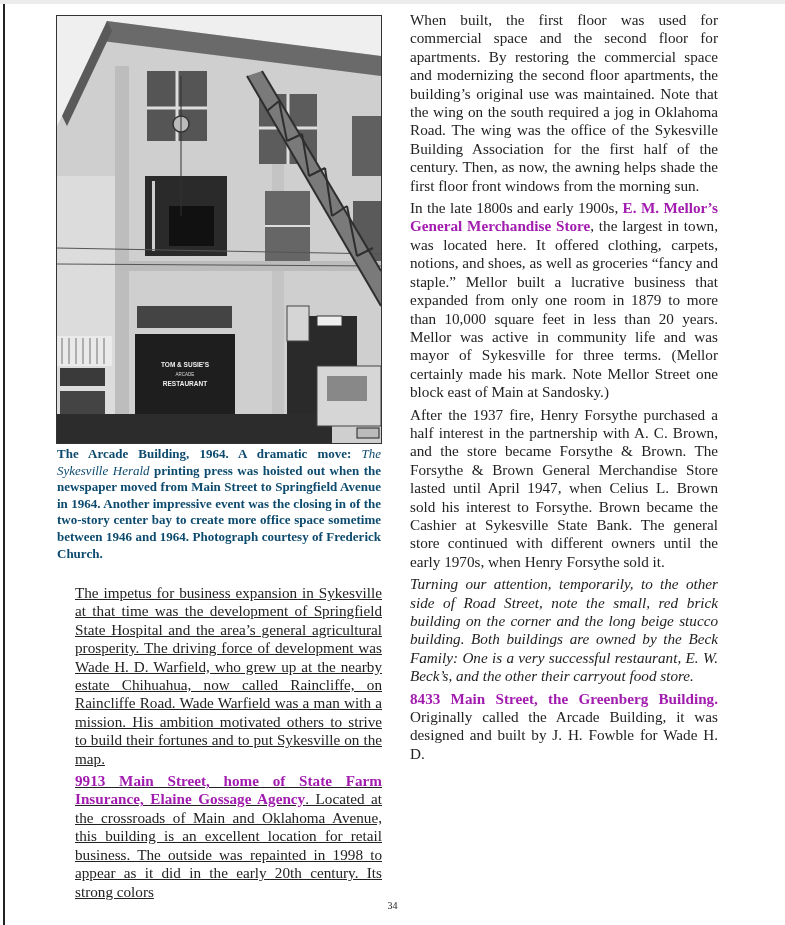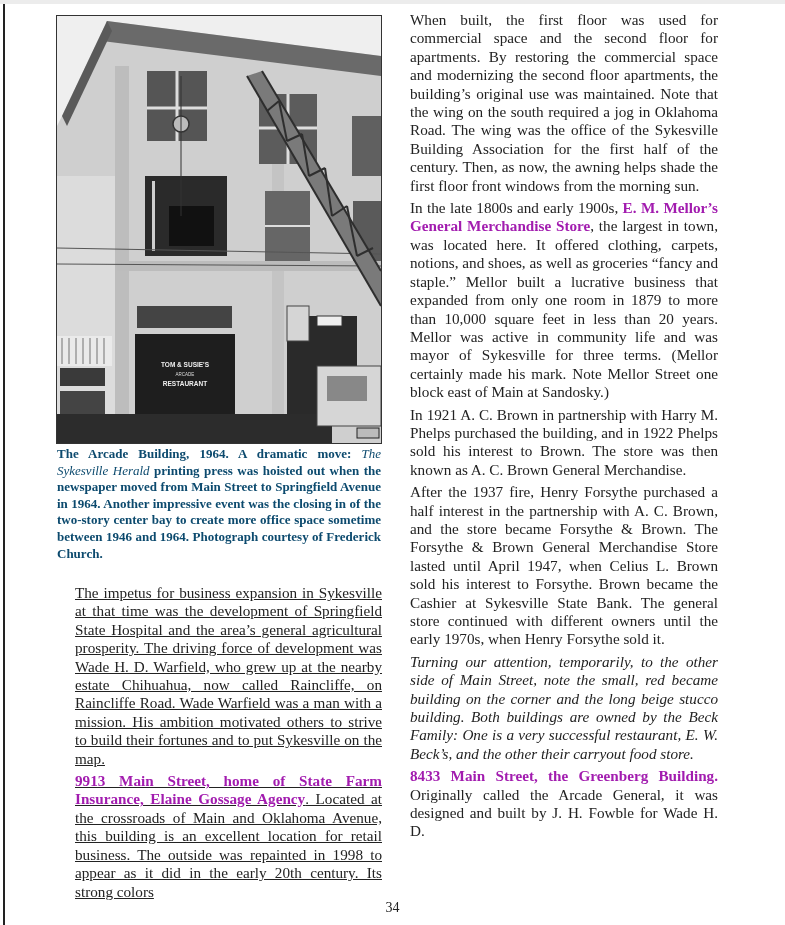--- a/index.html
+++ b/index.html
@@ -26,21 +26,21 @@
   }
   .caption i { font-weight: normal; }
 
   .col { position: absolute; font-size: 15.2px; line-height: 18.4px; text-align: justify; color: #222; }
   .col p { margin: 0 0 4px 0; }
   .col b { color: #a21caf; }
   .col-left { left: 75px; top: 584px; width: 307px; text-decoration: underline; }
   .col-right { left: 410px; top: 11px; width: 308px; }
   .it { font-style: italic; }
 
-  .page-num { position: absolute; left: 0; width: 785px; top: 900px; text-align: center; font-size: 14px; color: #222; }
+  .page-num { position: absolute; left: 0; width: 785px; top: 900px; text-align: center; font-size: 10px; color: #222; }
 </style>
 </head>
 <body>
 
 <div class="top-strip"></div>
 <div class="left-rule"></div>
 
 <div class="photo">
   <svg viewBox="0 0 324 427" preserveAspectRatio="none" xmlns="http://www.w3.org/2000/svg">
 
@@ -124,19 +124,18 @@
 <div class="caption"><span>The Arcade Building, 1964. A dramatic move: </span><i>The Sykesville Herald</i><span> printing press was hoisted out when the newspaper moved from Main Street to Springfield Avenue in 1964. Another impressive event was the closing in of the two-story center bay to create more office space sometime between 1946 and 1964. Photograph courtesy of Frederick Church.</span></div>
 
 <div class="col col-left">
   <p>The impetus for business expansion in Sykesville at that time was the development of Springfield State Hospital and the area’s general agricultural prosperity. The driving force of development was Wade H. D. Warfield, who grew up at the nearby estate Chihuahua, now called Raincliffe, on Raincliffe Road. Wade Warfield was a man with a mission. His ambition motivated others to strive to build their fortunes and to put Sykesville on the map.</p>
   <p><b>9913 Main Street, home of State Farm Insurance, Elaine Gossage Agency</b><span>. Located at the crossroads of Main and Oklahoma Avenue, this building  is an excellent location for retail business.  The outside was repainted in 1998 to appear as it did in the early 20th century. Its strong colors</span></p>
 </div>
 
 <div class="col col-right">
   <p>When built,  the first floor was used for commercial space and the second floor for apartments. By restoring the commercial space and modernizing the second floor apartments, the building’s original use was maintained.  Note that the wing on the south required a jog in Oklahoma Road. The wing was the office of the Sykesville Building Association for the first half of the century. Then, as now, the awning helps shade the first floor front windows from the morning sun.</p>
   <p><span>In the late 1800s and early 1900s, </span><b>E. M. Mellor’s General Merchandise Store</b><span>, the largest in town, was located here. It offered clothing, carpets, notions, and shoes, as well as groceries “fancy and staple.” Mellor built a lucrative business that expanded from only one room in 1879 to more than 10,000 square feet in less than 20 years. Mellor was active in community life and was mayor of Sykesville for three terms. (Mellor certainly made his mark. Note Mellor Street one block east of Main at Sandosky.)</span></p>
-  <p>In 1921 A. C. Brown in partnership with Harry M. Phelps purchased the building, and in 1922 Phelps sold his interest to Brown. The store was then known as A. C. Brown General Merchandise.</p>
   <p>After the 1937 fire, Henry Forsythe purchased a half interest in the partnership with A. C. Brown, and the store became Forsythe &amp; Brown. The Forsythe &amp; Brown General Merchandise Store lasted until April 1947, when Celius L. Brown sold his interest to Forsythe. Brown became the Cashier at Sykesville State Bank. The general store continued with different owners until the early 1970s, when Henry Forsythe sold it.</p>
-  <p class="it">Turning our attention, temporarily, to the other side of Main Street, note the small, red became building on the corner and the long beige stucco building. Both buildings are owned by the Beck Family: One is a very successful restaurant, E. W. Beck’s, and the other their carryout food store.</p>
-  <p><b>8433 Main Street, the Greenberg Building.</b><span> Originally called the Arcade General, it was designed and built by J. H. Fowble for Wade H. D.</span></p>
+  <p class="it">Turning our attention, temporarily, to the other side of Road Street, note the small, red brick building on the corner and the long beige stucco building. Both buildings are owned by the Beck Family: One is a very successful restaurant, E. W. Beck’s, and the other their carryout food store.</p>
+  <p><b>8433 Main Street, the Greenberg Building.</b><span> Originally called the Arcade Building, it was designed and built by J. H. Fowble for Wade H. D.</span></p>
 </div>
 
 <div class="page-num">34</div>
 
 </body></html>

